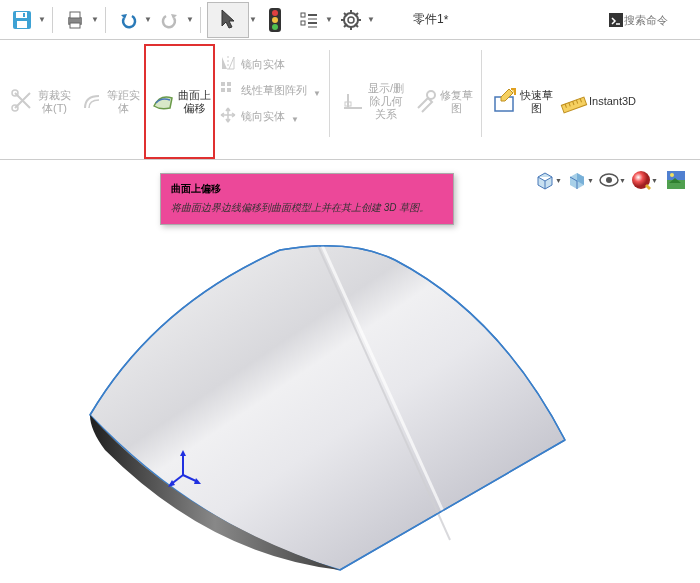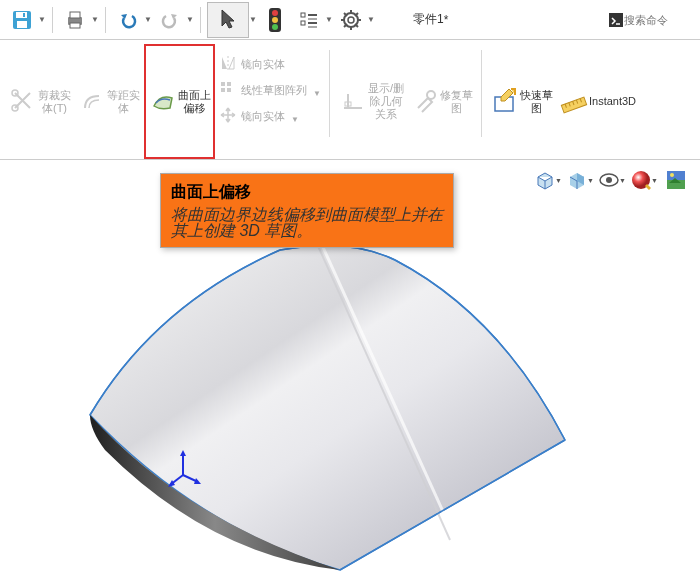--- a/index.html
+++ b/index.html
@@ -29,21 +29,21 @@
 .rib-row .rib-icon2 { width: 18px; height: 18px; display: flex; align-items: center; justify-content: center; }
 .rib-row-drop { font-size: 8px; color: #aaa; margin-left: 2px; }
 
 
 .viewport { position: absolute; top: 160px; left: 0; right: 0; bottom: 0; background: #fff; }
 .view-toolbar { position: absolute; top: 8px; right: 10px; display: flex; align-items: center; gap: 4px; }
 .vt-btn { width: 28px; height: 24px; display: flex; align-items: center; justify-content: center; position: relative; }
 .vt-drop { font-size: 7px; color: #555; }
 
 
-.tooltip { position: absolute; top: 173px; left: 160px; width: 294px; background: #f97316; border: 1px solid #aaa; box-shadow: 2px 2px 6px rgba(0,0,0,0.25); padding: 8px 10px; font-size: 16px; z-index: 10; }
+.tooltip { position: absolute; top: 173px; left: 160px; width: 294px; background: #ec4899; border: 1px solid #aaa; box-shadow: 2px 2px 6px rgba(0,0,0,0.25); padding: 8px 10px; font-size: 10px; z-index: 10; }
 .tooltip-title { font-weight: bold; margin-bottom: 4px; }
 .tooltip-body { color: #333; line-height: 16px; font-style: italic; }
 
 
 .axis { position: absolute; top: 290px; left: 168px; }
 
 svg { display: block; }
 </style>
 </head>
 <body>

